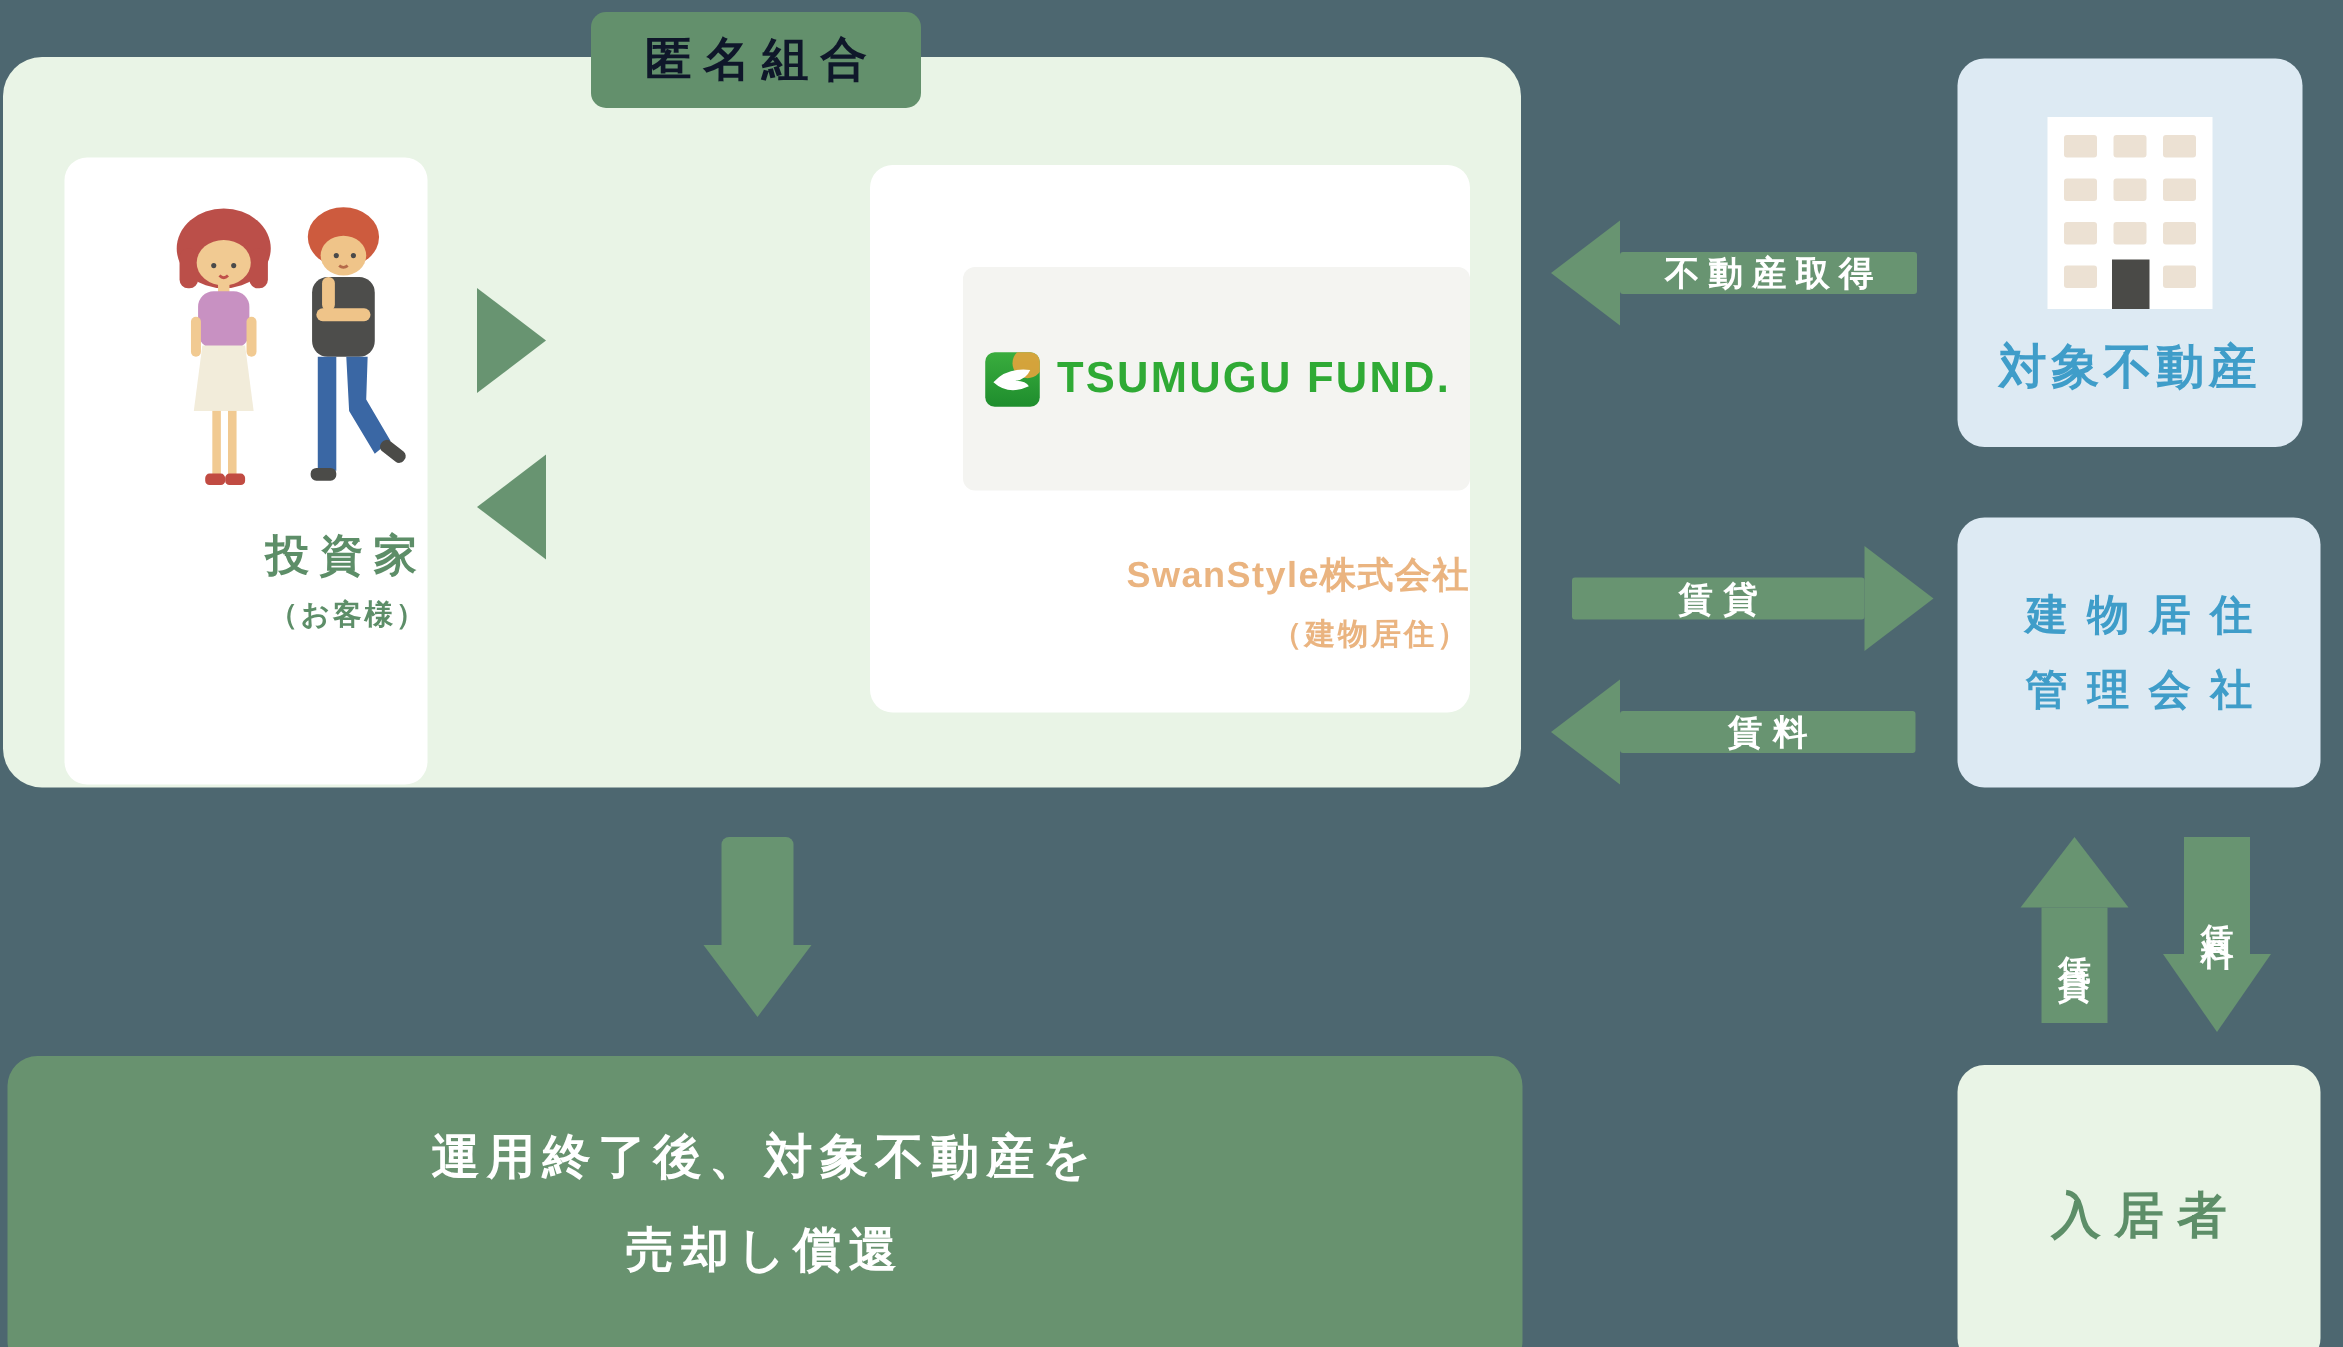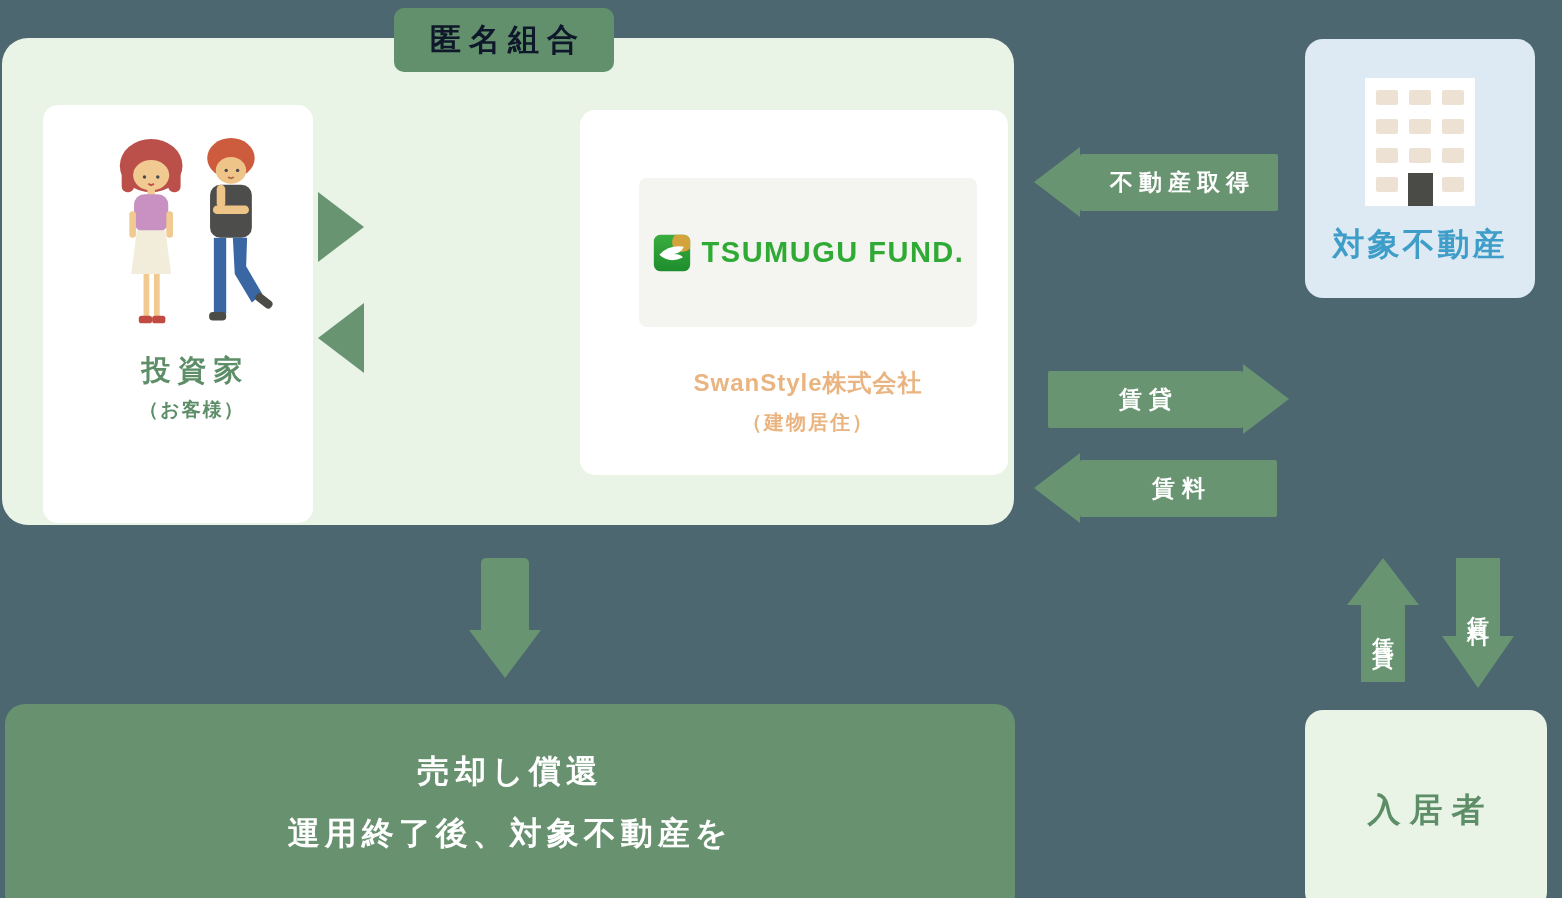--- a/index.html
+++ b/index.html
@@ -19,37 +19,37 @@
   #stage{position:relative;width:1562px;height:898px;background:var(--bg);overflow:hidden;}
 
   .dotted{background-image:radial-gradient(rgba(0,0,0,0.035) 1px,transparent 1.2px);background-size:7px 7px;}
 
   .panel{position:absolute;left:2px;top:38px;width:1012px;height:487px;background:var(--panel);border-radius:26px;}
 
   .badge{position:absolute;left:394px;top:8px;width:220px;height:64px;background:var(--green-deep);
     border-radius:10px;display:flex;align-items:center;justify-content:center;
     color:#0f172a;font-weight:bold;font-size:31px;letter-spacing:8px;text-indent:8px;}
 
-  .card{position:absolute;background:#fff;border-radius:15px;display:flex;flex-direction:column;align-items:center;padding-left:28px;}
+  .card{position:absolute;background:#fff;border-radius:15px;display:flex;flex-direction:column;align-items:flex-end;}
   .card.investor{left:43px;top:105px;width:242px;height:418px;}
   .card.swan{left:580px;top:110px;width:400px;height:365px;}
 
   .card-title{font-weight:bold;text-align:center;}
   .card-title.green{color:var(--green-text);font-size:29px;letter-spacing:7px;text-indent:7px;margin-top:12px;}
   .card-sub.green{color:var(--green-text);font-weight:bold;font-size:19px;letter-spacing:2px;margin-top:6px;}
   .card-title.orange{color:var(--orange);font-size:24px;letter-spacing:1px;margin-top:40px;}
   .card-sub.orange{color:var(--orange);font-weight:bold;font-size:20px;letter-spacing:2px;margin-top:10px;}
 
   .logo-plate{margin-top:68px;width:338px;height:149px;background:#f4f4f1;border-radius:8px;
     display:flex;align-items:center;justify-content:center;gap:10px;}
   .logo-text{color:var(--logo-green);font-weight:bold;font-size:29px;letter-spacing:1.5px;}
 
   
   .harrow{position:absolute;display:flex;align-items:center;height:70px;}
-  .harrow .hbody{height:57px;background:var(--green);display:flex;align-items:center;justify-content:center;
+  .harrow .hbody{height:28px;background:var(--green);display:flex;align-items:center;justify-content:center;
     color:#fff;font-weight:bold;font-size:23px;letter-spacing:7px;text-indent:7px;border-radius:2px;}
   .head-r{width:0;height:0;border-top:35px solid transparent;border-bottom:35px solid transparent;border-left:46px solid var(--green);}
   .head-l{width:0;height:0;border-top:35px solid transparent;border-bottom:35px solid transparent;border-right:46px solid var(--green);}
 
   
   .varrow{position:absolute;width:72px;display:flex;flex-direction:column;align-items:center;}
   .vhead-up{width:0;height:0;border-left:36px solid transparent;border-right:36px solid transparent;border-bottom:47px solid var(--green);}
   .vhead-down{width:0;height:0;border-left:36px solid transparent;border-right:36px solid transparent;border-top:52px solid var(--green);}
   .vbody{width:44px;flex:1;background:var(--green);}
   .vtext{position:absolute;inset:0;display:flex;align-items:center;justify-content:center;
@@ -189,20 +189,24 @@
           <rect x="78" y="71" width="22" height="15" rx="2"></rect>
         <rect x="12" y="100" width="22" height="15" rx="2"></rect>
           <rect x="45" y="100" width="22" height="15" rx="2"></rect>
           <rect x="78" y="100" width="22" height="15" rx="2"></rect>
       </g>
       <rect x="44" y="96" width="25" height="33" fill="#4a4a47"></rect>
     </svg>
     <div class="property-label">対象不動産</div>
   </div>
 
+  <div class="box blue manager dotted">
+    <div class="manager-line">建物居住</div>
+    <div class="manager-line">管理会社</div>
+  </div>
 
   <div class="varrow" style="left:1347px;top:558px;height:124px;">
     <div class="vhead-up"></div>
     <div class="vbody"></div>
     <div class="vtext" style="padding-top:14px;">賃貸</div>
   </div>
 
   <div class="varrow" style="left:1442px;top:558px;height:130px;">
     <div class="vbody"></div>
     <div class="vhead-down"></div>
@@ -212,17 +216,17 @@
   <div class="box resident dotted">
     <div class="resident-label">入居者</div>
   </div>
 
   <div class="bigdown">
     <div class="stem"></div>
     <div class="tip"></div>
   </div>
 
   <div class="exit-box dotted">
+    <div class="exit-line">運用終了後、対象不動産を</div>
     <div class="exit-line">売却し償還</div>
-    <div class="exit-line">運用終了後、対象不動産を</div>
   </div>
 
 </div>
 
 </body></html>

